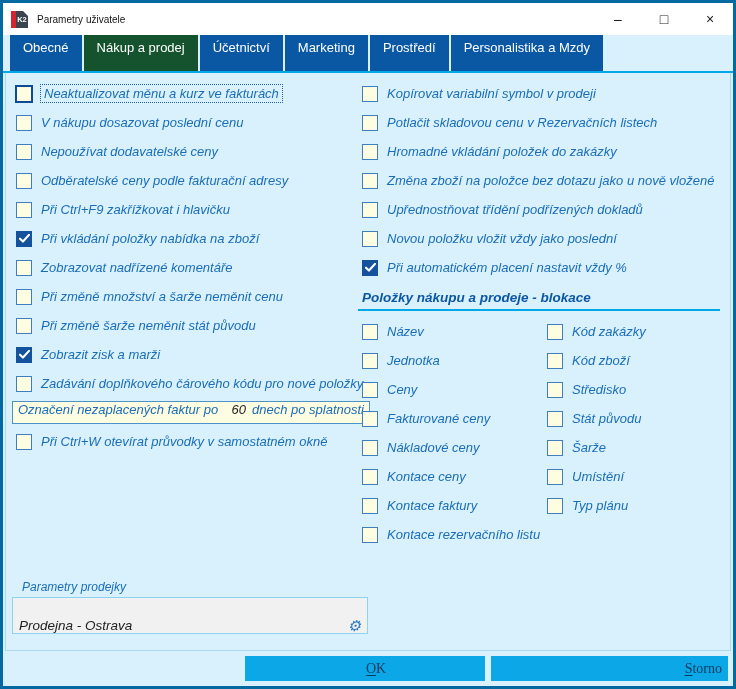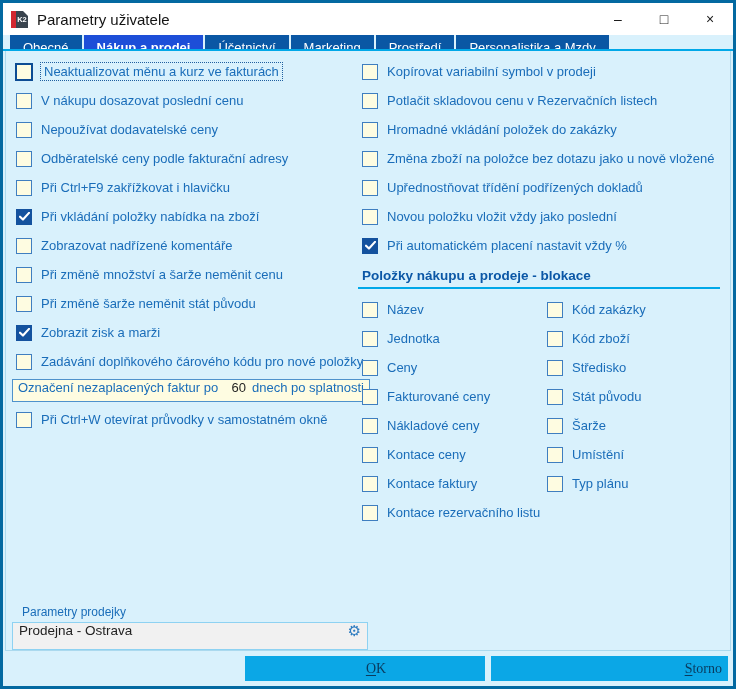--- a/index.html
+++ b/index.html
@@ -12,52 +12,52 @@
     display:flex;flex-direction:column;
     position:relative;overflow:hidden;
   }
   
   .titlebar{height:32px;background:#ffffff;display:flex;align-items:center;flex:0 0 auto;}
   .app-icon{width:17px;height:17px;margin-left:8px;position:relative;background:#39444E;flex:0 0 auto;}
   .app-icon .redbar{position:absolute;left:0;top:0;width:5px;height:100%;background:#D22730;}
   .app-icon .k2txt{position:absolute;left:5px;top:0;right:0;bottom:0;display:flex;align-items:center;justify-content:center;
     color:#fff;font-size:7.5px;font-weight:bold;}
   .app-icon .corner{position:absolute;right:0;top:0;width:0;height:0;border-left:5px solid transparent;border-top:5px solid #ffffff;}
-  .win-title{margin-left:9px;font-size:15px;color:#141414;}
+  .win-title{margin-left:9px;font-size:10px;color:#141414;}
   .win-controls{margin-left:auto;display:flex;height:100%;}
   .win-btn{width:46px;display:flex;align-items:center;justify-content:center;font-size:14px;color:#1c1c1c;cursor:default;}
   
-  .tabbar{height:14px;display:flex;gap:2px;padding-left:7px;background:#D9F1FC;flex:0 0 auto;}
+  .tabbar{height:36px;display:flex;gap:2px;padding-left:7px;background:#D9F1FC;flex:0 0 auto;}
   .tab{padding:0 13px;line-height:26px;font-size:13px;color:#ffffff;background:#0A57A4;white-space:nowrap;}
-  .tab.active{background:#1d4ed8;font-weight:bold;}
+  .tab.active{background:#14532d;font-weight:normal;}
   .tab-underline{height:2px;background:#00A8E8;flex:0 0 auto;}
   
-  .content{flex:1 1 auto;margin:0 2px;border:1px solid #ABD9EE;border-top:none;position:relative;background:#D9F1FC;}
+  .content{flex:1 1 auto;margin:0 2px;border:1px solid #ABD9EE;border-top:none;position:relative;background:#D9F1FC;font-style:italic;}
   .col{position:absolute;top:6px;}
   .col-left{left:6px;width:358px;}
   .col-right{left:352px;width:362px;}
   .cb-row{height:29px;display:flex;align-items:center;}
   .cb{width:16px;height:16px;background:#FEFCE1;border:1px solid #3F7EC0;margin:0 9px 0 4px;
       display:flex;align-items:center;justify-content:center;flex:0 0 auto;}
   .cb.checked{background:#14529E;border-color:#14529E;}
   .cb.focusbox{width:18px;height:18px;border:2px solid #0D4C94;margin:0 8px 0 3px;}
   .cb-label{font-size:13px;color:#1A6DB9;white-space:nowrap;}
   .cb-label.focuslab{outline:1px dotted #2060A0;padding:1px 3px;}
   .unpaid{height:23px;margin:3px 0;border:1px solid #4E92CC;background:#FEFCE1;display:flex;align-items:flex-start;
       padding:0 5px;font-size:13px;color:#1A6DB9;white-space:nowrap;width:100%;}
   .unpaid .num{margin-left:auto;color:#1f1f1f;padding-right:6px;}
   .section-header{margin-top:8px;font-size:13.5px;font-weight:bold;color:#0B57A6;padding-left:4px;white-space:nowrap;}
   .section-rule{height:2px;background:#00A8E8;margin:4px 0 6px 0;}
   .blok-grid{display:flex;}
   .blok-col-first{width:185px;display:flex;flex-direction:column;}
   .blok-col-second{flex:1;display:flex;flex-direction:column;text-align:right;}
   
-  .prodejky{position:absolute;left:6px;bottom:0;width:356px;}
+  .prodejky{position:absolute;left:6px;bottom:16px;width:356px;}
   .prodejky-label{font-size:12px;color:#1A6DB9;margin:0 0 3px 10px;}
-  .prodejky-field{height:28px;background:#F1F1F1;border:1px solid #8ED2F2;display:flex;align-items:flex-start;
+  .prodejky-field{height:37px;background:#F1F1F1;border:1px solid #8ED2F2;display:flex;align-items:flex-end;
       padding:0 6px;font-size:13.5px;color:#222;}
   .gear{margin-left:auto;color:#2E7CC0;font-size:15px;line-height:1;}
   
   .footer{height:35px;flex:0 0 auto;display:flex;align-items:center;justify-content:flex-end;gap:6px;
       padding-right:5px;background:#D9F1FC;}
   .btn{height:25px;border:none;background:#0BA7E6;color:#0A3A5E;font-size:14px;font-family:Liberation Serif, serif;cursor:default;padding-left:28px;}
   .btn-ok{width:240px;}
   .btn-storno{width:237px;text-align:right;}
   .btn u{text-underline-offset:2px;}
 </style>

